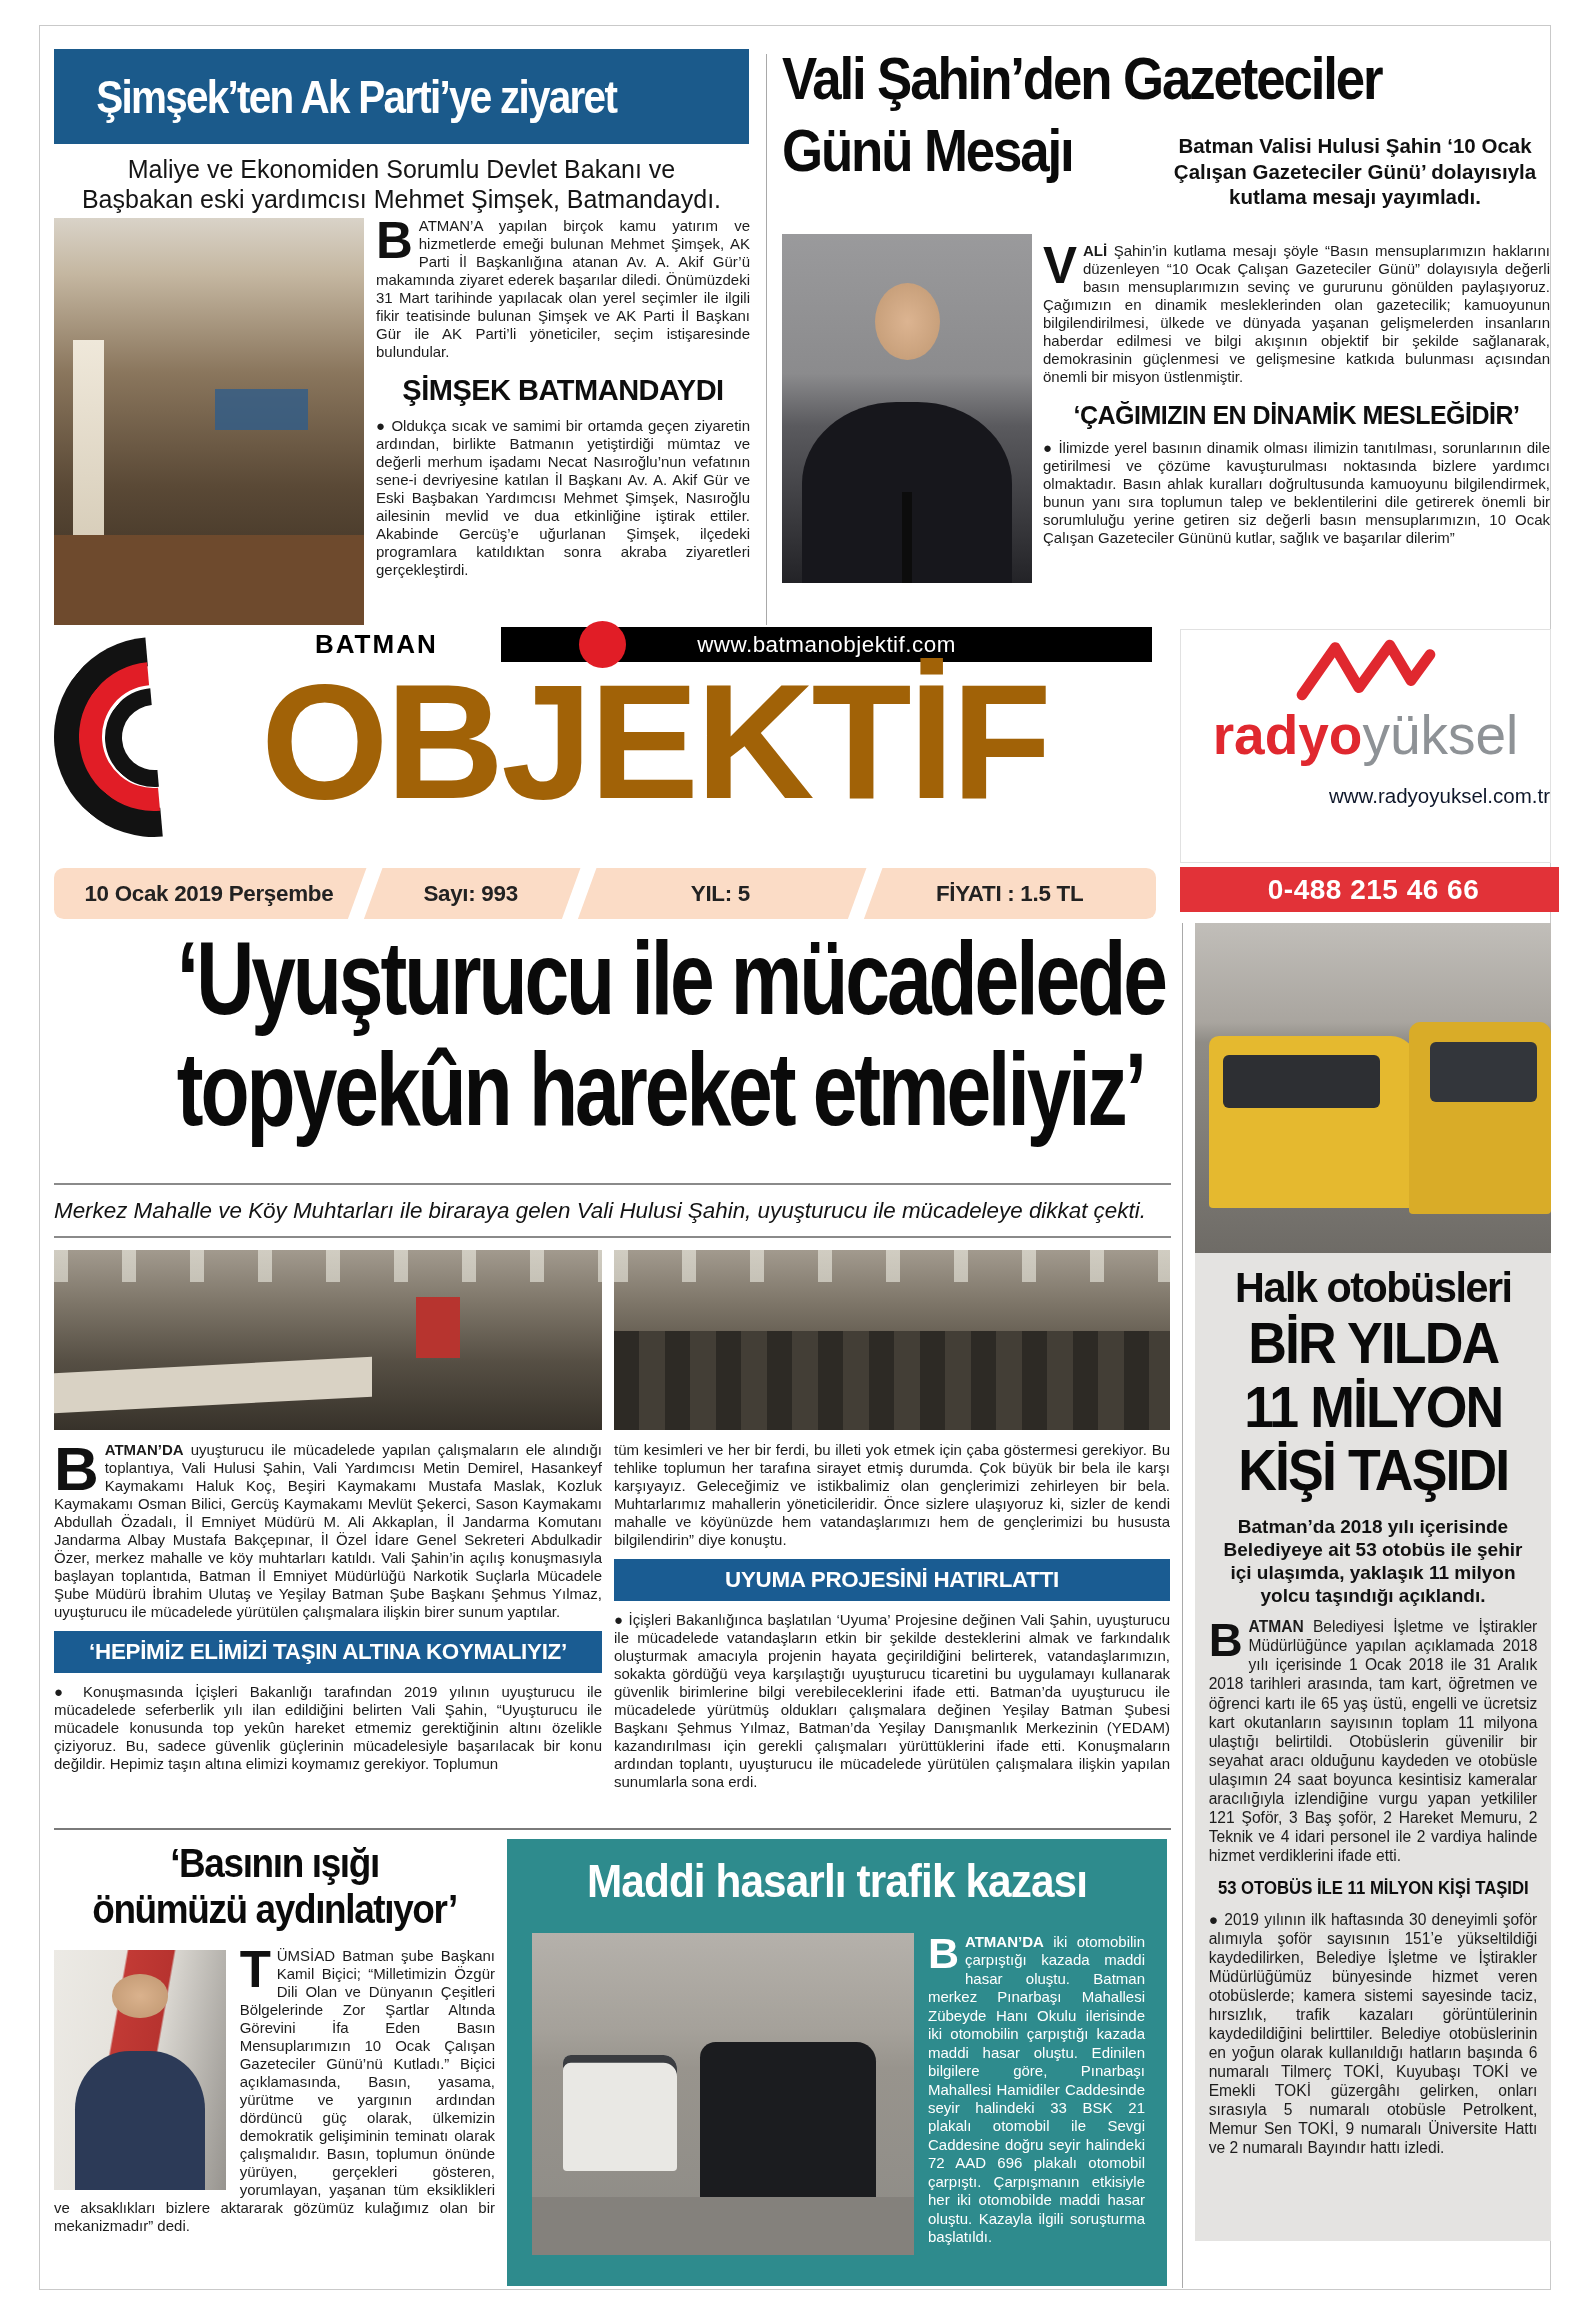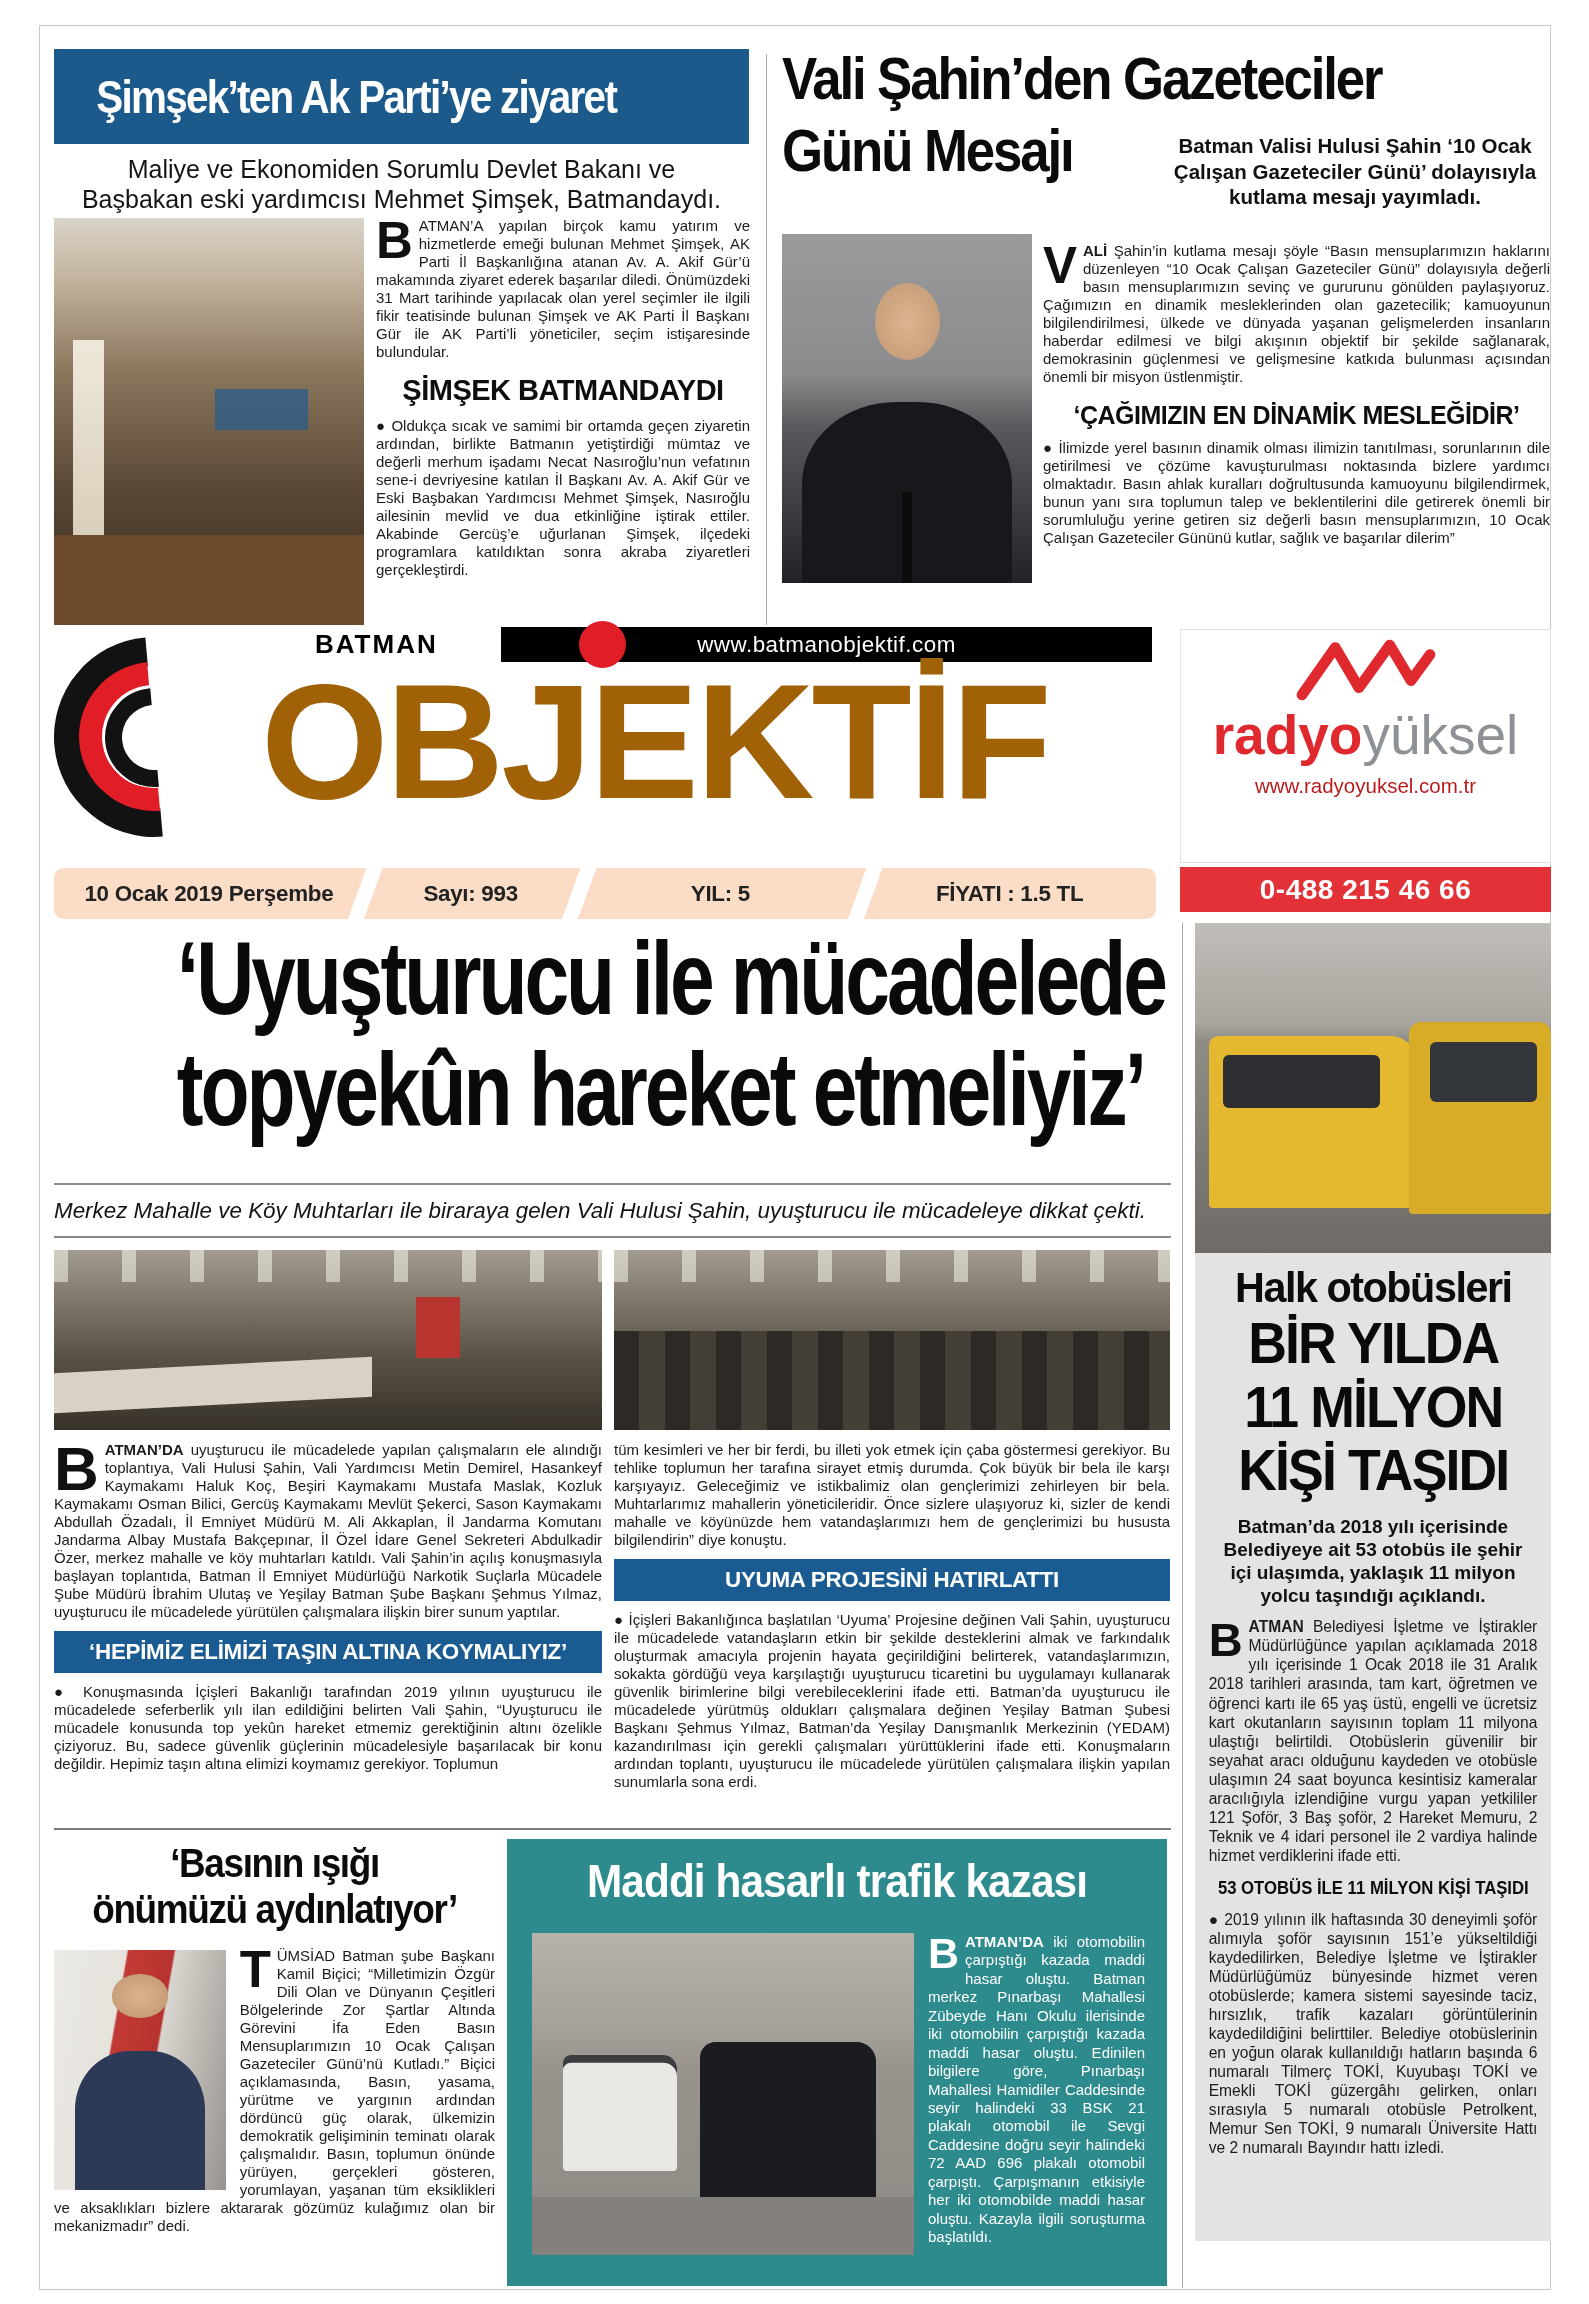--- a/index.html
+++ b/index.html
@@ -52,23 +52,23 @@
   .arc-r{width:149px;height:149px;border-width:23.4px;border-left-color:#e11d26;border-bottom-color:#e11d26;
          transform:rotate(40deg);left:25px;top:25px;}
   .arc-i{width:99px;height:99px;border-width:17.6px;border-left-color:#121212;border-bottom-color:#121212;
          transform:rotate(40deg);left:51px;top:51px;}
   
   .radio-box{position:absolute;left:1180px;top:629px;width:371px;height:234px;background:#fff;
              border:1px solid #e1e1e1;box-sizing:border-box;text-align:center;}
   .radio-brand{margin-top:2px;font-size:55px;line-height:1;}
   .radio-brand .r1{color:#e0282f;font-weight:800;}
   .radio-brand .r2{color:#8e9296;font-weight:400;}
-  .radio-url{margin-top:11px;font-size:20.5px;color:#b91c1c;}
+  .radio-url{margin-top:21px;font-size:20.5px;color:#0f172a;text-align:right;}
   .phonebar{position:absolute;left:1180px;top:867px;width:371px;height:45px;background:#e23238;
-            display:flex;align-items:center;justify-content:center;}
+            display:flex;align-items:center;justify-content:center;padding-left:8px;}
   .phonebar span{color:#fff;font-size:28px;font-weight:800;letter-spacing:0.5px;}
   
   .dateline{position:absolute;left:54px;top:868px;width:1102px;height:51px;background:#fbdcc6;
             border-radius:9.8px;display:flex;overflow:hidden;}
   .dateline .cell{display:flex;align-items:center;justify-content:center;font-size:22.4px;
                   font-weight:700;color:#222;letter-spacing:-0.3px;}
   .dl-sep{position:absolute;top:-7.8px;width:15.6px;height:68px;background:#fff;transform:skewX(-20deg);}
   
   .main-h{width:1117px;text-align:center;font-size:103px;font-weight:800;color:#0a0a0a;
           letter-spacing:-3.9px;line-height:1.08;transform:scaleX(0.78);transform-origin:center;

